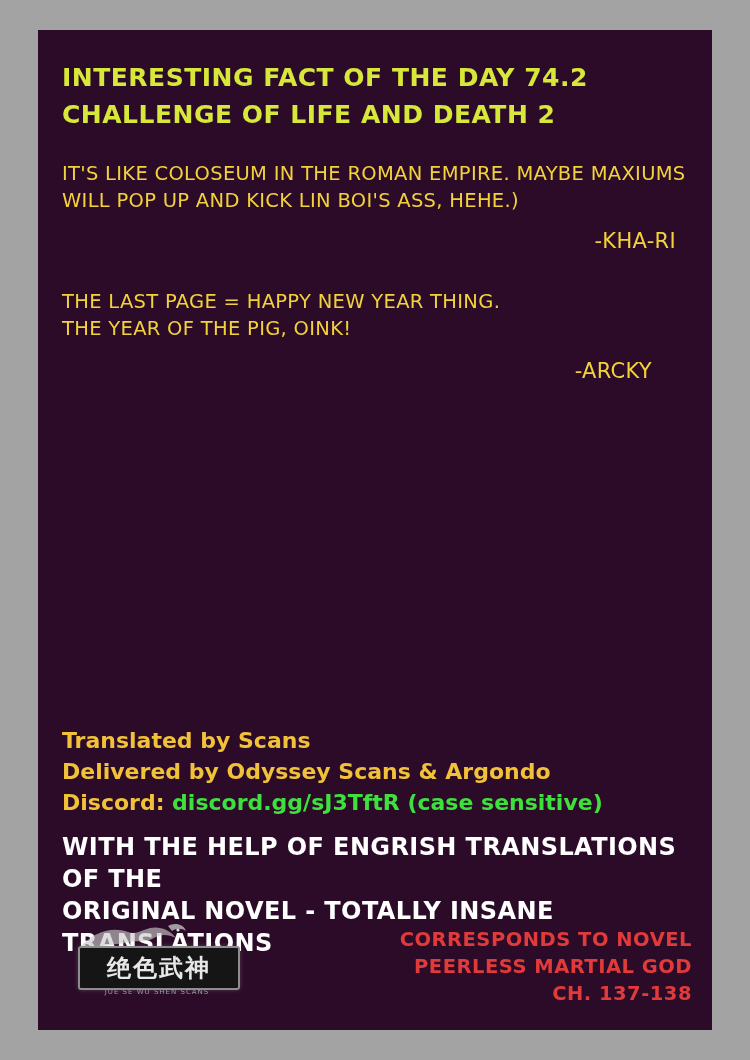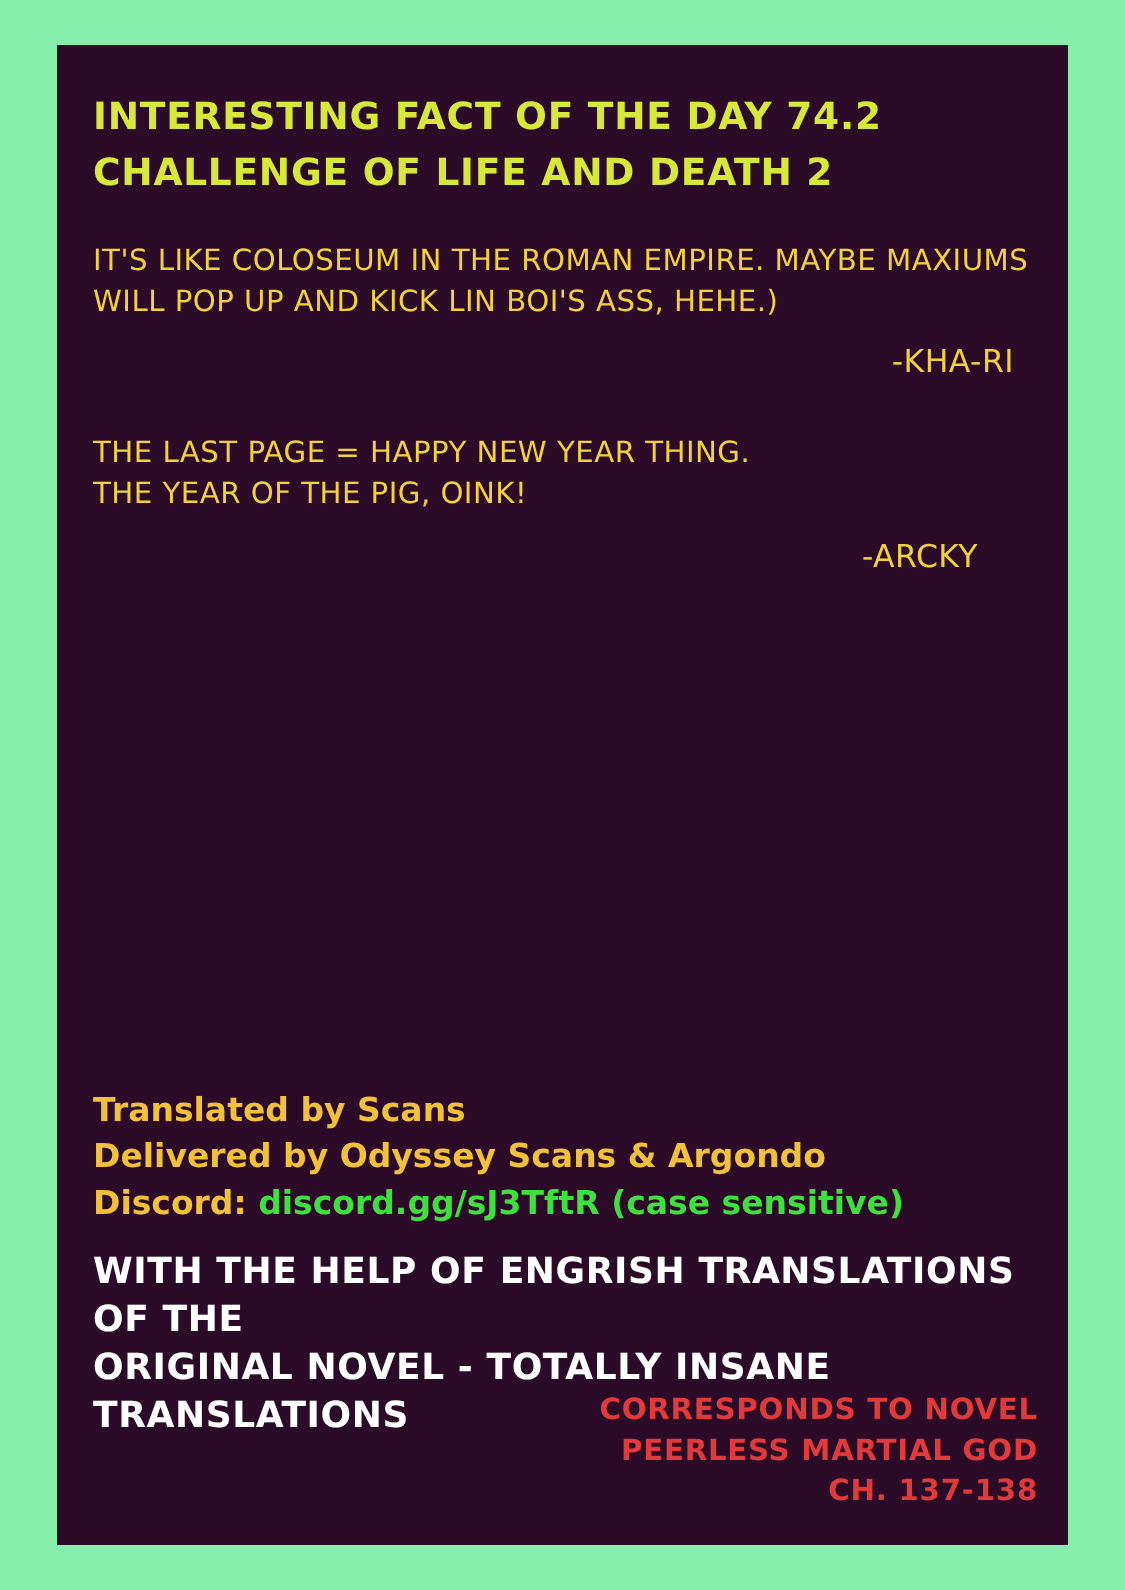--- a/index.html
+++ b/index.html
@@ -10,21 +10,21 @@
   body {
     width: 750px;
     height: 1060px;
     overflow: hidden;
     font-family: "DejaVu Sans", sans-serif;
   }
   .page {
     position: relative;
     width: 750px;
     height: 1060px;
-    background: #86efac;
+    background: #a3a3a3;
     box-sizing: border-box;
   }
   .panel {
     position: absolute;
     left: 38px;
     top: 30px;
     width: 674px;
     height: 1000px;
     background: #2b0b28;
     box-sizing: border-box;
@@ -200,20 +200,34 @@
       <div class="credit-line">Delivered by Odyssey Scans &amp; Argondo</div>
       <div class="credit-line discord-line">
         <span>Discord: </span><span class="discord-url">discord.gg/sJ3TftR (case sensitive)</span>
       </div>
       <div class="help-block">
         <div>WITH THE HELP OF ENGRISH TRANSLATIONS OF THE</div>
         <div>ORIGINAL NOVEL - TOTALLY INSANE TRANSLATIONS</div>
       </div>
     </div>
 
+    <div class="logo">
+      <div class="logo-badge">
+        <svg class="logo-drag" viewBox="0 0 120 42">
+          <path d="M8 30 C20 14, 40 8, 56 14 C64 17, 70 12, 78 10 C88 8, 98 12, 104 20 C96 16, 88 16, 82 20 C74 25, 66 22, 58 24 C44 27, 28 26, 14 34 Z" fill="#c9c9c9" opacity="0.75"></path>
+          <path d="M96 8 C102 4, 112 6, 114 13 C110 10, 104 10, 100 13 Z" fill="#dcdcdc" opacity="0.8"></path>
+          <circle cx="106" cy="12" r="1.6" fill="#ffffff"></circle>
+          <path d="M20 34 C28 30, 36 32, 42 36 C34 34, 26 35, 20 38 Z" fill="#b0b0b0" opacity="0.7"></path>
+        </svg>
+        <div class="logo-box">
+          <span class="logo-cn">绝色武神</span>
+        </div>
+        <div class="logo-sub">JUE SE WU SHEN SCANS</div>
+      </div>
+    </div>
 
     <div class="corresponds">
       <div>CORRESPONDS TO NOVEL</div>
       <div>PEERLESS MARTIAL GOD</div>
       <div>CH. 137-138</div>
     </div>
 
   </div>
 </div>
 

